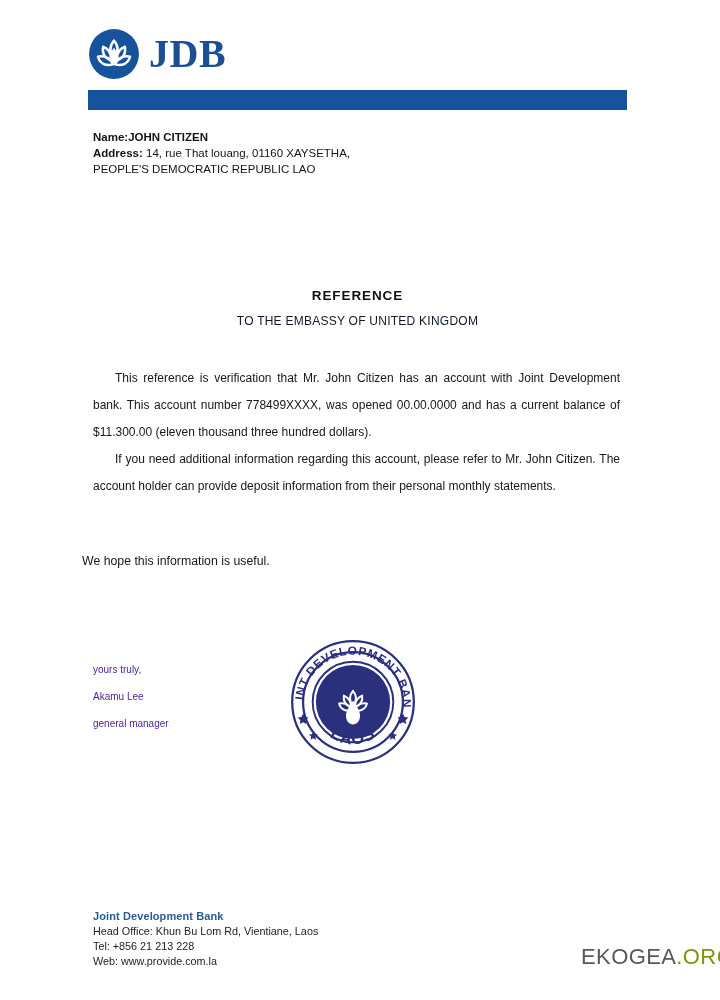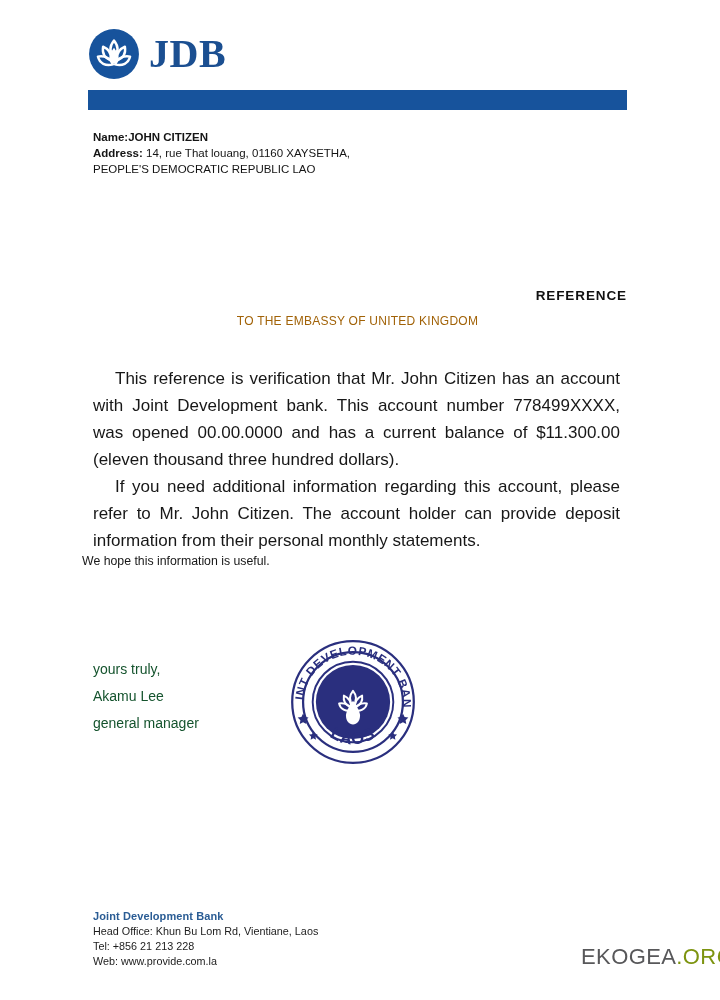--- a/index.html
+++ b/index.html
@@ -73,36 +73,35 @@
     left: 88px;
     top: 288px;
     width: 539px;
     text-align: center;
   }
   .doc-title {
     font-size: 13.5px;
     font-weight: 700;
     letter-spacing: 0.9px;
     color: #111;
-    text-align: right;
   }
   .doc-subtitle {
     margin-top: 11px;
     font-size: 12px;
     letter-spacing: 0.25px;
-    color: #a16207;
+    color: #0f172a;
   }
 
   
   .body-copy {
     position: absolute;
     left: 93px;
     top: 365px;
     width: 527px;
-    font-size: 17px;
+    font-size: 12px;
     line-height: 27px;
     text-align: justify;
     color: #171717;
   }
   .body-copy p { margin: 0; }
   .body-copy p.indent { text-indent: 22px; }
 
   .closing-line {
     position: absolute;
     left: 82px;
@@ -111,23 +110,23 @@
     font-size: 12.3px;
     line-height: 20px;
     color: #171717;
   }
 
   
   .signature {
     position: absolute;
     left: 93px;
     top: 656px;
-    font-size: 14px;
+    font-size: 10px;
     line-height: 27px;
-    color: #14532d;
+    color: #4c1d95;
   }
 
   
   .seal {
     position: absolute;
     left: 289px;
     top: 638px;
     width: 128px;
     height: 128px;
   }

